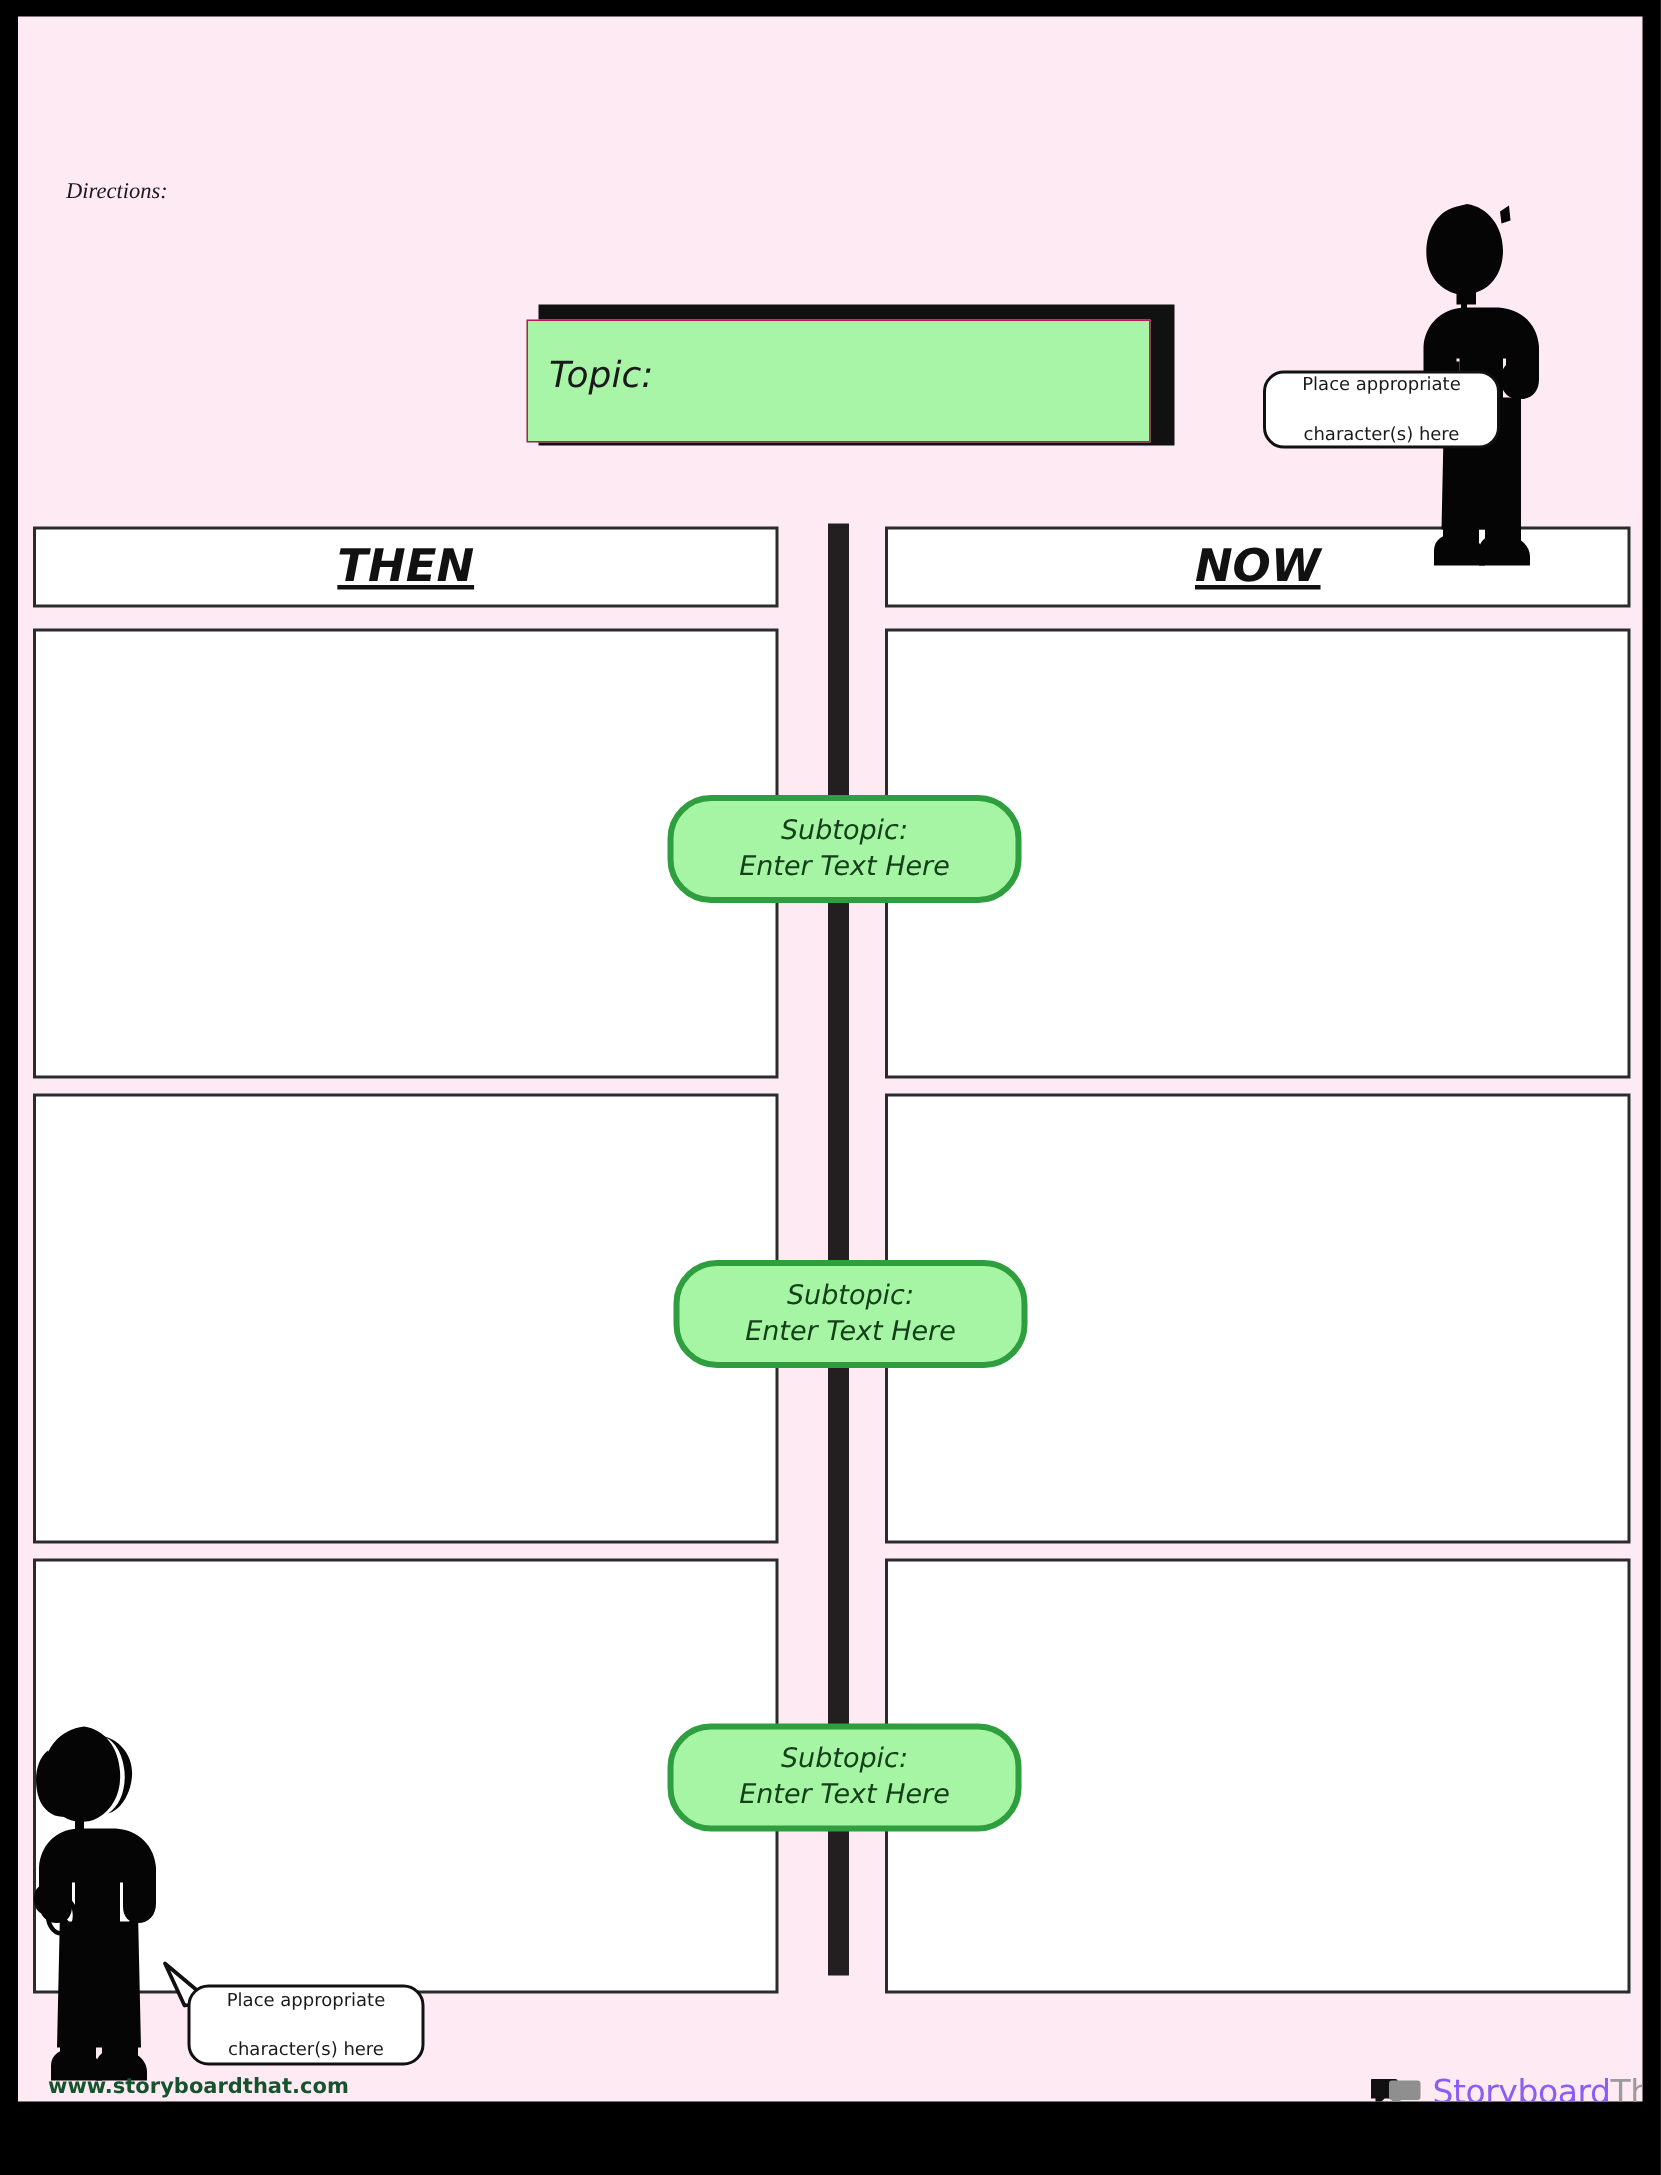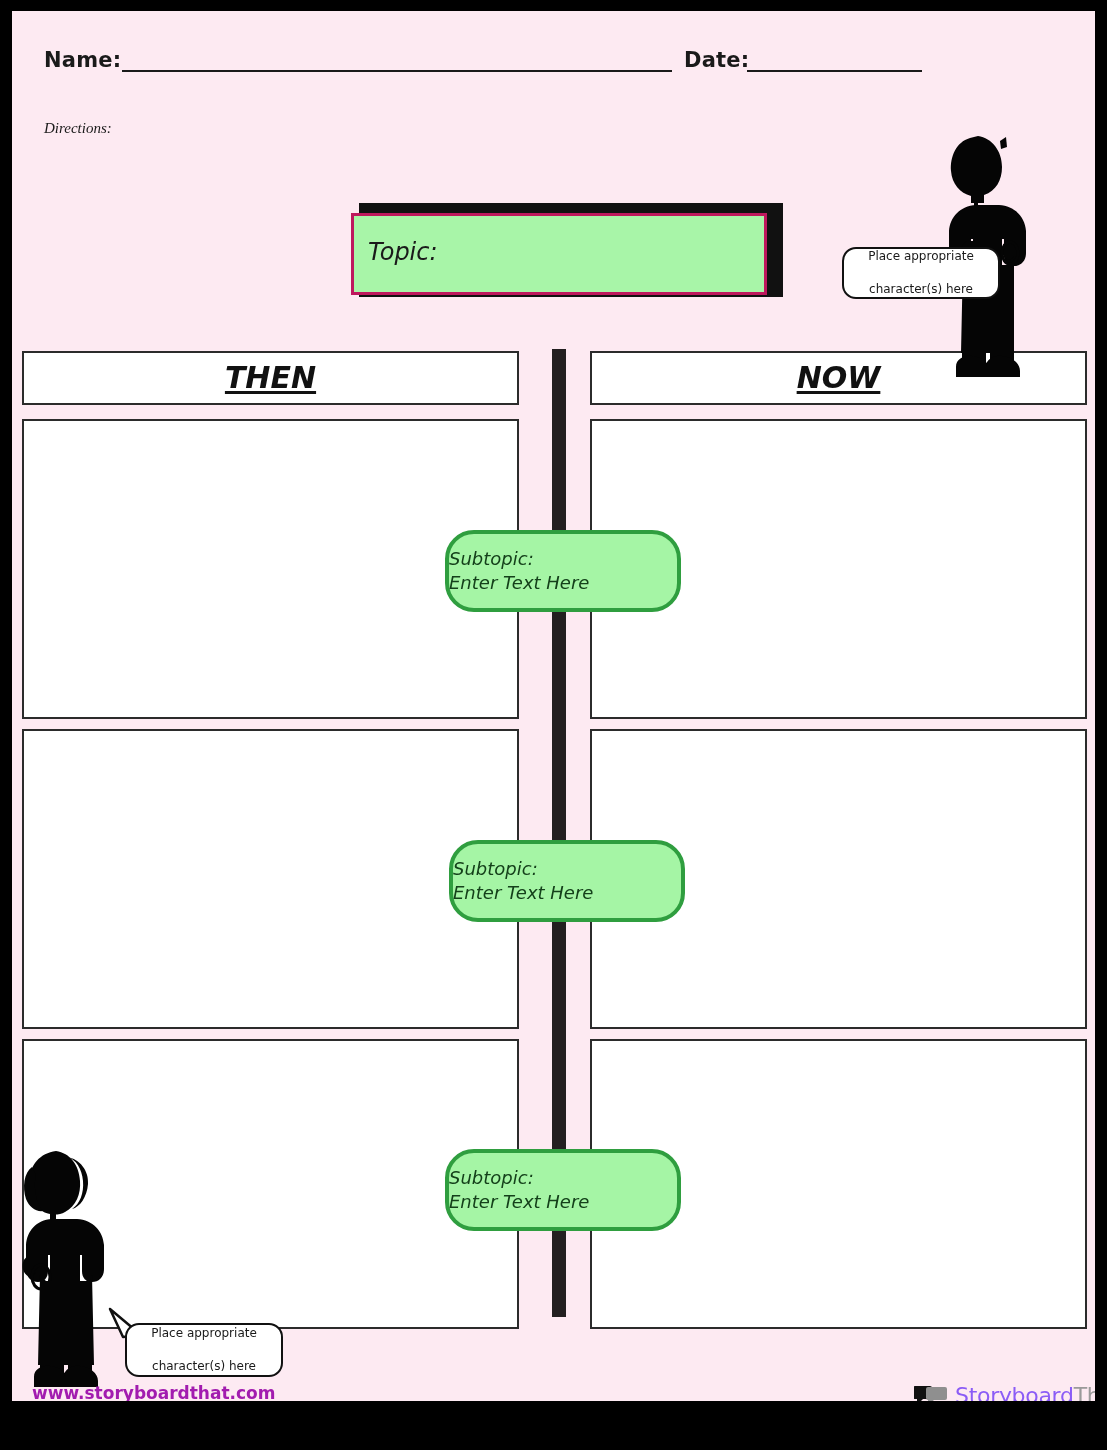--- a/index.html
+++ b/index.html
@@ -87,21 +87,21 @@
     height: 94px;
     background: #111111;
   }
   .topic-box {
     position: absolute;
     left: 339px;
     top: 202px;
     width: 416px;
     height: 82px;
     background: #A8F5A8;
-    border: 3px solid #be185d;
+    border: 1px solid #be185d;
     box-sizing: border-box;
   }
   .topic-text {
     position: absolute;
     left: 14px;
     top: 22px;
     font-family: "DejaVu Sans", sans-serif;
     font-style: italic;
     font-size: 24px;
     color: #1a1a1a;
@@ -152,28 +152,28 @@
   .cell.left  { left: 10px;  width: 497px; }
   .cell.right { left: 578px; width: 497px; }
   .cell.r1 { top: 408px; height: 300px; }
   .cell.r2 { top: 718px; height: 300px; }
   .cell.r3 { top: 1028px; height: 290px; }
 
   
   .subtopic {
     position: absolute;
     width: 236px;
-    height: 82px;
+    height: 72px;
     background: #A5F5A5;
     border: 4px solid #2f9e3f;
     border-radius: 29px;
     box-sizing: border-box;
     display: flex;
     flex-direction: column;
-    align-items: flex-start;
+    align-items: center;
     justify-content: center;
     line-height: 1.35;
   }
   .subtopic span {
     font-family: "DejaVu Sans", sans-serif;
     font-style: italic;
     font-size: 18px;
     color: #14401a;
     white-space: nowrap;
   }
@@ -207,22 +207,22 @@
   .char-bottom { left: 8px;   top: 1138px; width: 96px;  height: 248px; }
   .bubble-bot  { left: 113px; top: 1312px; width: 158px; height: 54px; }
 
   
   .footer-url {
     position: absolute;
     left: 20px;
     top: 1372px;
     font-family: "DejaVu Sans", sans-serif;
     font-weight: bold;
-    font-size: 17px;
-    color: #a21caf;
+    font-size: 14px;
+    color: #14532d;
   }
   .logo {
     position: absolute;
     left: 902px;
     top: 1372px;
     display: flex;
     align-items: center;
     gap: 7px;
   }
   .logo-text {
@@ -232,26 +232,20 @@
   }
   .logo-text .s1 { color: #8b5cf6; }
   .logo-text .s2 { color: #9a9a9a; }
 </style>
 </head>
 <body>
 
 <div id="page">
   <div id="sheet">
 
-    <div class="hdr-row">
-      <div class="hdr-label name-label">Name:</div>
-      <div class="name-rule"></div>
-      <div class="hdr-label date-label">Date:</div>
-      <div class="date-rule"></div>
-    </div>
 
     <div class="directions">Directions:</div>
 
     <div class="topic-shadow"></div>
     <div class="topic-box">
       <div class="topic-text">Topic:</div>
     </div>
 
     <div class="col-head right">
       <div class="col-head-text">NOW</div>

